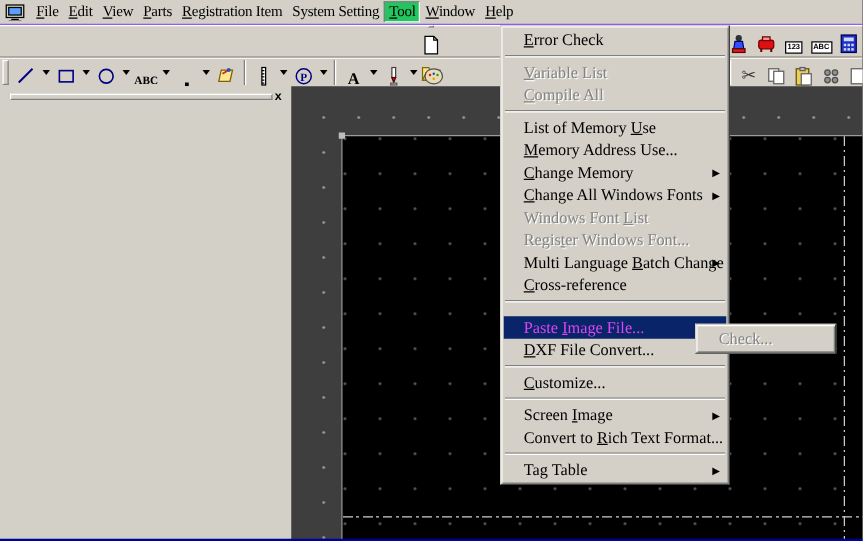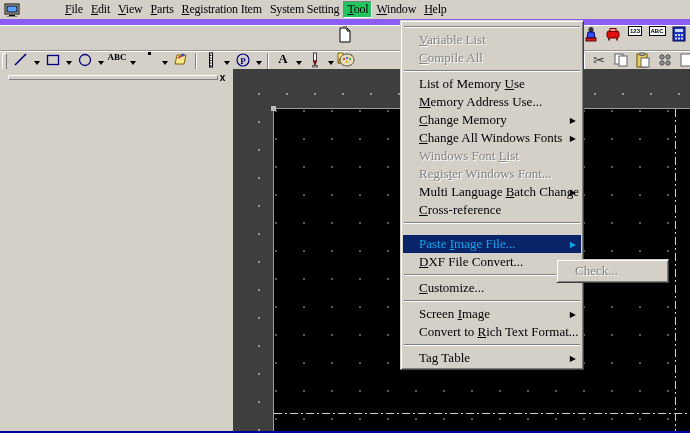--- a/index.html
+++ b/index.html
@@ -2,32 +2,32 @@
 <html><head>
 <meta charset="utf-8">
 <style>
   html,body{margin:0;padding:0;}
   body{width:690px;height:433px;overflow:hidden;background:#d4d0c8;
        font-family:"Liberation Serif",serif;position:relative;}
   u{text-decoration:underline;}
 
   
   #menubar{height:19px;display:flex;align-items:center;padding-left:3px;
-           font-size:12px;letter-spacing:-0.2px;border-bottom:6px solid #8b5cf6;gap:36px;}
+           font-size:12px;letter-spacing:-0.2px;border-bottom:1px solid #8b5cf6;}
   .sysicon{width:17px;height:14px;margin:0 4px 0 1px;display:inline-block;}
   .mbitem{padding:1px 4px;white-space:nowrap;color:#000;}
   .mbitem.active{border:1px solid;border-color:#808080 #ffffff #ffffff #808080;padding:0 3px;background:#22c55e;}
 
   
   .tbar{display:flex;align-items:center;height:24px;box-shadow:inset 0 1px 0 #ffffff;position:relative;}
   #tb1{height:25px;flex-direction:column;}
   #tb2{border-top:1px solid #9a968e;}
   .grip{width:3px;height:18px;border:1px solid;border-color:#fff #808080 #808080 #fff;margin:0 3px 0 2px;}
   .tsep{width:0;height:20px;border-left:1px solid #808080;border-right:1px solid #fff;margin:0 3px;}
-  .tbtn{width:22px;height:22px;display:flex;align-items:flex-start;justify-content:center;flex:0 0 auto;}
+  .tbtn{width:22px;height:22px;display:flex;align-items:flex-end;justify-content:center;flex:0 0 auto;}
   .tbtn.pressed{border:1px solid;border-color:#808080 #fff #fff #808080;background:#e8e6e1;width:20px;height:20px;}
   .dd{width:10px;height:22px;display:flex;align-items:center;justify-content:center;flex:0 0 auto;}
   .caret{width:0;height:0;border-left:3px solid transparent;border-right:3px solid transparent;border-top:4px solid #000;}
   .icon16{width:16px;height:16px;display:block;}
   .boxicon{background:#fff;border:1px solid #000;font:bold 6px "Liberation Sans",sans-serif;
            padding:1px 1px;color:#000;line-height:6px;}
   .boxicon.blue{border:2px solid #000080;color:#000080;}
   .combo{height:19px;display:flex;align-items:center;background:#fff;margin:0 1px;
          border:1px solid;border-color:#808080 #fff #fff #808080;
          box-shadow:inset 1px 1px 0 #404040;}
@@ -57,21 +57,21 @@
           background:repeating-linear-gradient(180deg,#cdcdcd 0 8px,transparent 8px 11px,#cdcdcd 11px 13px,transparent 13px 16px);}
   #bottomedge{position:absolute;left:0;right:0;bottom:0;height:2px;background:#0000a0;z-index:90;}
 
   
   .menu{position:absolute;background:#d4d0c8;padding:2px;z-index:60;
         border:1px solid;border-color:#d4d0c8 #404040 #404040 #d4d0c8;
         box-shadow:inset 1px 1px 0 #fff, inset -1px -1px 0 #808080;}
   #toolmenu{left:400px;top:20px;width:178px;}
   #submenu{left:556px;top:259px;width:107px;z-index:70;}
   .mitem{height:18px;line-height:18px;font-size:13px;padding:0 18px 0 16px;position:relative;color:#000;white-space:nowrap;}
-  .mitem.hi{background:#0a246a;color:#0ea5e9;margin-top:11px;}
+  .mitem.hi{background:#0a246a;color:#d946ef;margin-top:11px;}
   .mitem.dis{color:#848484;text-shadow:1px 1px 0 #fff;}
   .marrow{position:absolute;right:5px;top:1px;font-size:8px;font-family:"DejaVu Sans",sans-serif;}
   .msep{height:0;border-top:1px solid #808080;border-bottom:1px solid #fff;margin:3px 1px;}
 
   .cutglyph{font-family:"DejaVu Sans",sans-serif;font-size:14px;color:#3a3a3a;}
   .texttool{font-family:"Liberation Serif",serif;font-size:9px;font-weight:bold;color:#000;}
   .fontA{font-family:"Liberation Serif",serif;font-size:13px;font-weight:bold;color:#000;line-height:13px;}
   .dotglyph{width:3px;height:3px;background:#000;}
 </style>
 </head>
@@ -376,20 +376,21 @@
     <div id="workspace">
       <div id="canvas">
         <span class="corner-handle"></span>
         <div class="dash-h"></div>
         <div class="dash-v"></div>
       </div>
     </div>
   </div>
 
   <div id="toolmenu" class="menu">
+      <div class="mitem"><span><u>E</u>rror Check</span></div>
       <div class="msep"></div>
       <div class="mitem dis"><span><u>V</u>ariable List</span></div>
       <div class="mitem dis"><span><u>C</u>ompile All</span></div>
       <div class="msep"></div>
       <div class="mitem"><span>List of Memory <u>U</u>se</span></div>
       <div class="mitem"><span><u>M</u>emory Address Use...</span></div>
       <div class="mitem"><span><u>C</u>hange Memory</span><span class="marrow">▶</span></div>
       <div class="mitem"><span><u>C</u>hange All Windows Fonts</span><span class="marrow">▶</span></div>
       <div class="mitem dis"><span>Windows Font <u>L</u>ist</span></div>
       <div class="mitem dis"><span>Regis<u>t</u>er Windows Font...</span></div>

